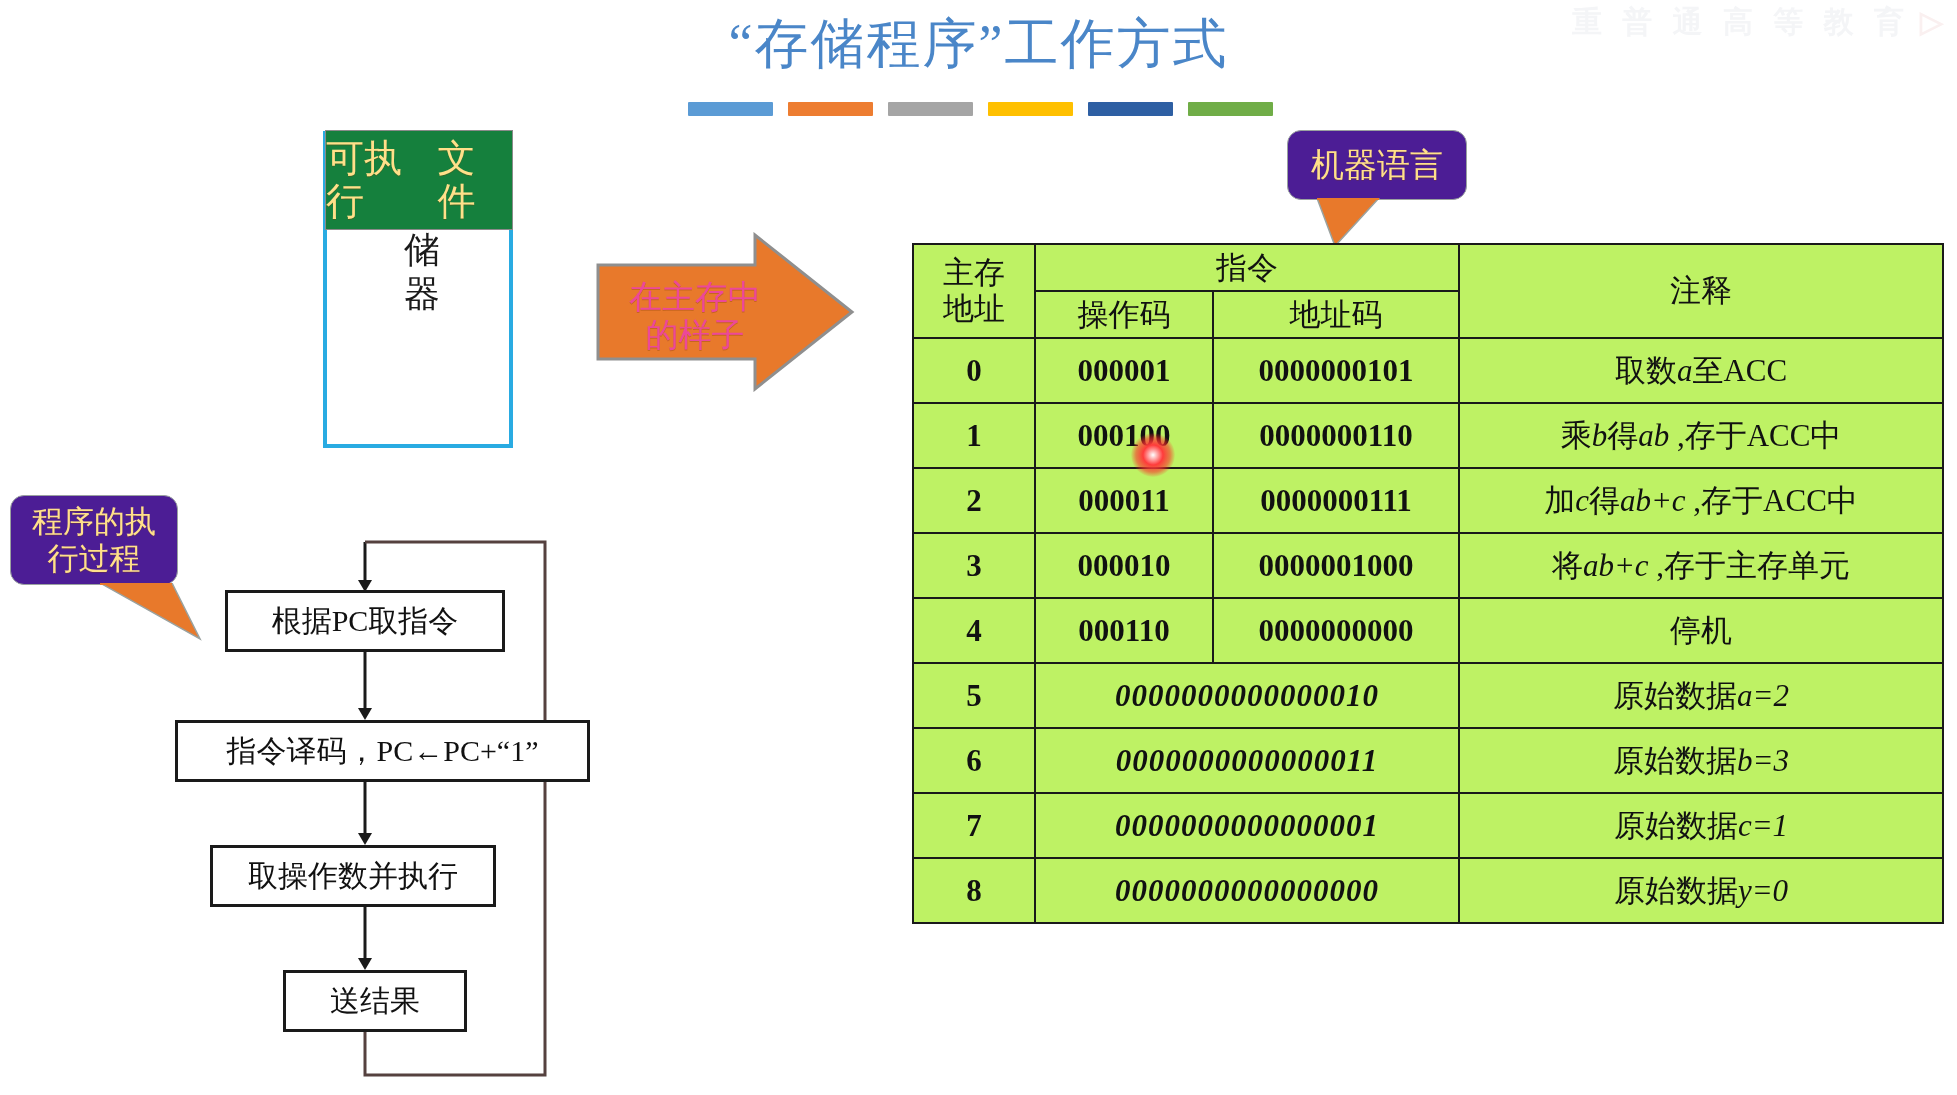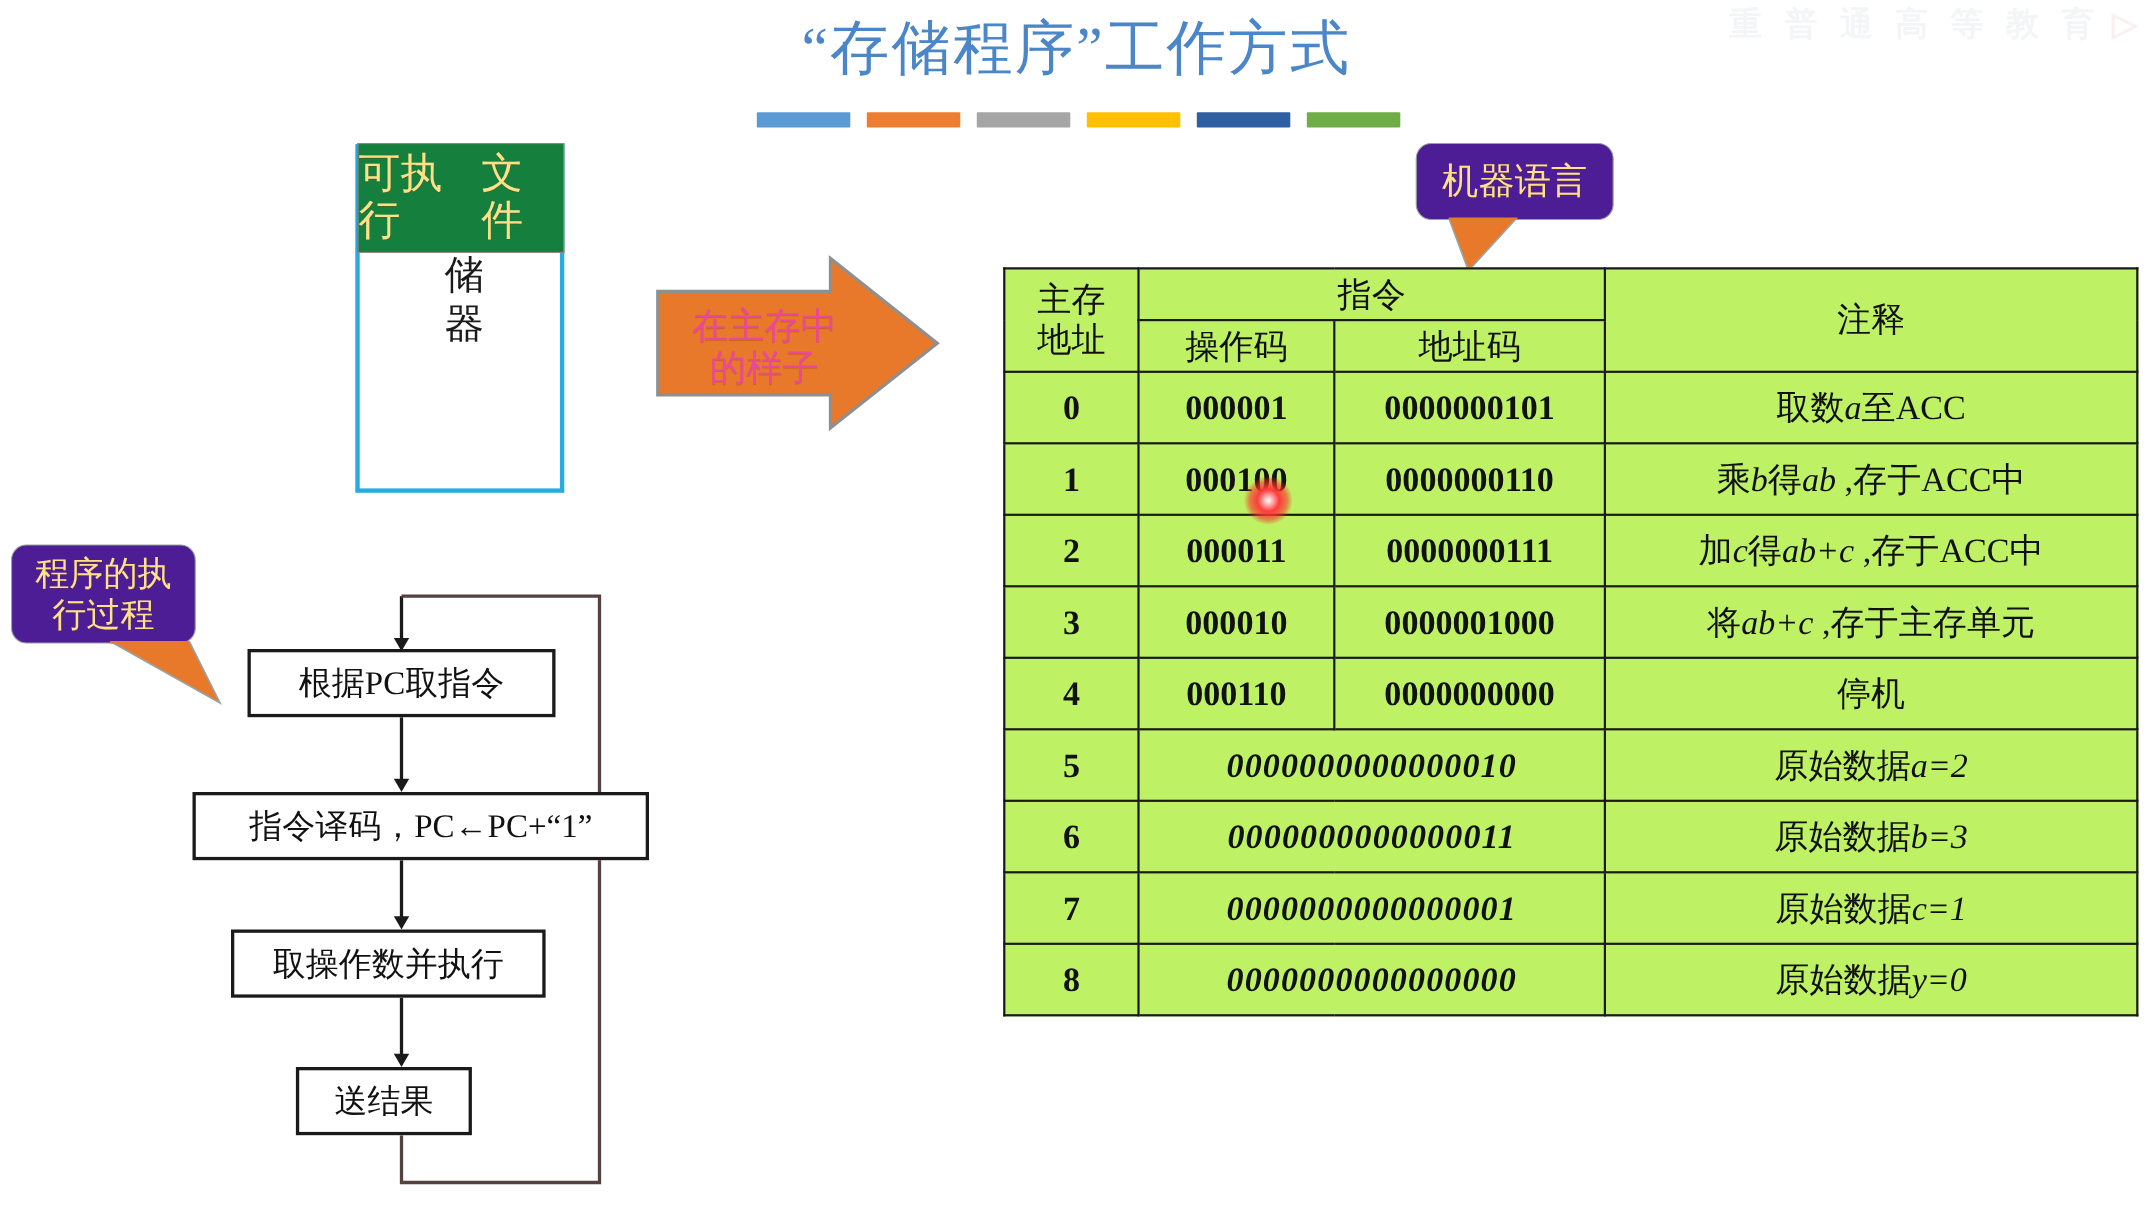--- a/index.html
+++ b/index.html
@@ -125,21 +125,21 @@
     background:#ffffff;
     box-sizing:border-box;
     display:flex;align-items:center;justify-content:center;
     font-size:30px;color:#111;
     font-family:"Liberation Serif","DejaVu Serif",serif;
     white-space:nowrap;
   }
   .fb1{left:45px;top:60px;width:280px;height:62px;}
   .fb2{left:-5px;top:190px;width:415px;height:62px;}
   .fb3{left:30px;top:315px;width:286px;height:62px;}
-  .fb4{left:89px;top:440px;width:160px;height:62px;}
+  .fb4{left:103px;top:440px;width:184px;height:62px;}
   .flow svg.lines{position:absolute;left:0;top:0;}
 
   
   .tbl{
     position:absolute;left:912px;top:243px;
     width:1030px;
     border-collapse:collapse;
     background:#bef264;
     table-layout:fixed;
   }

